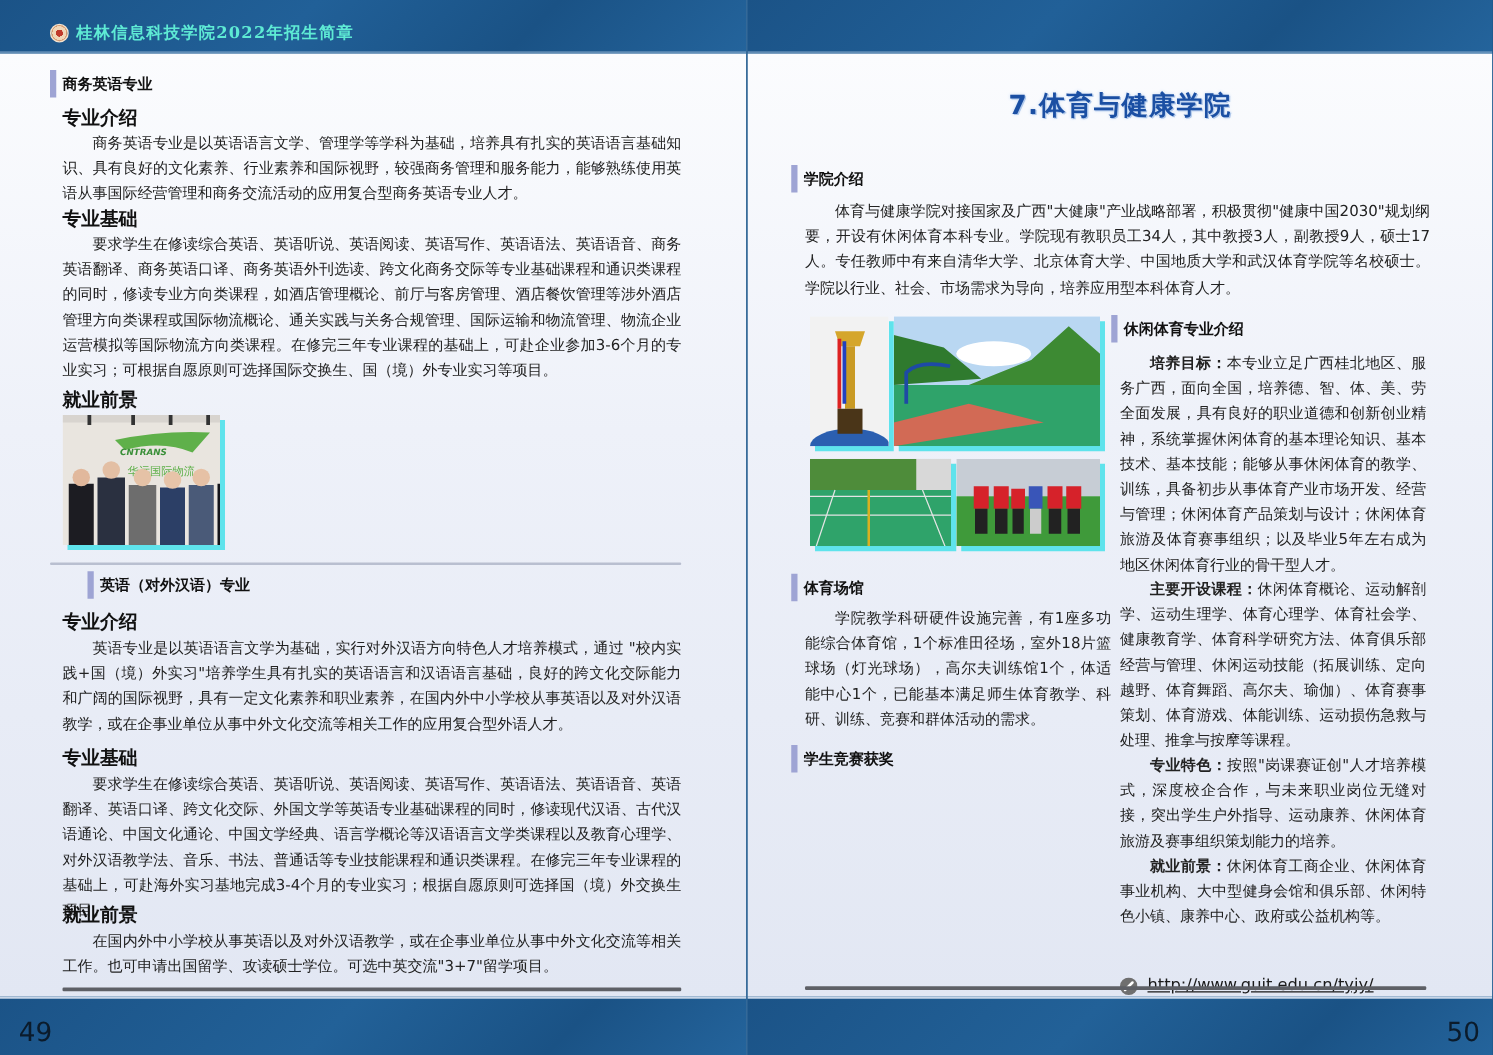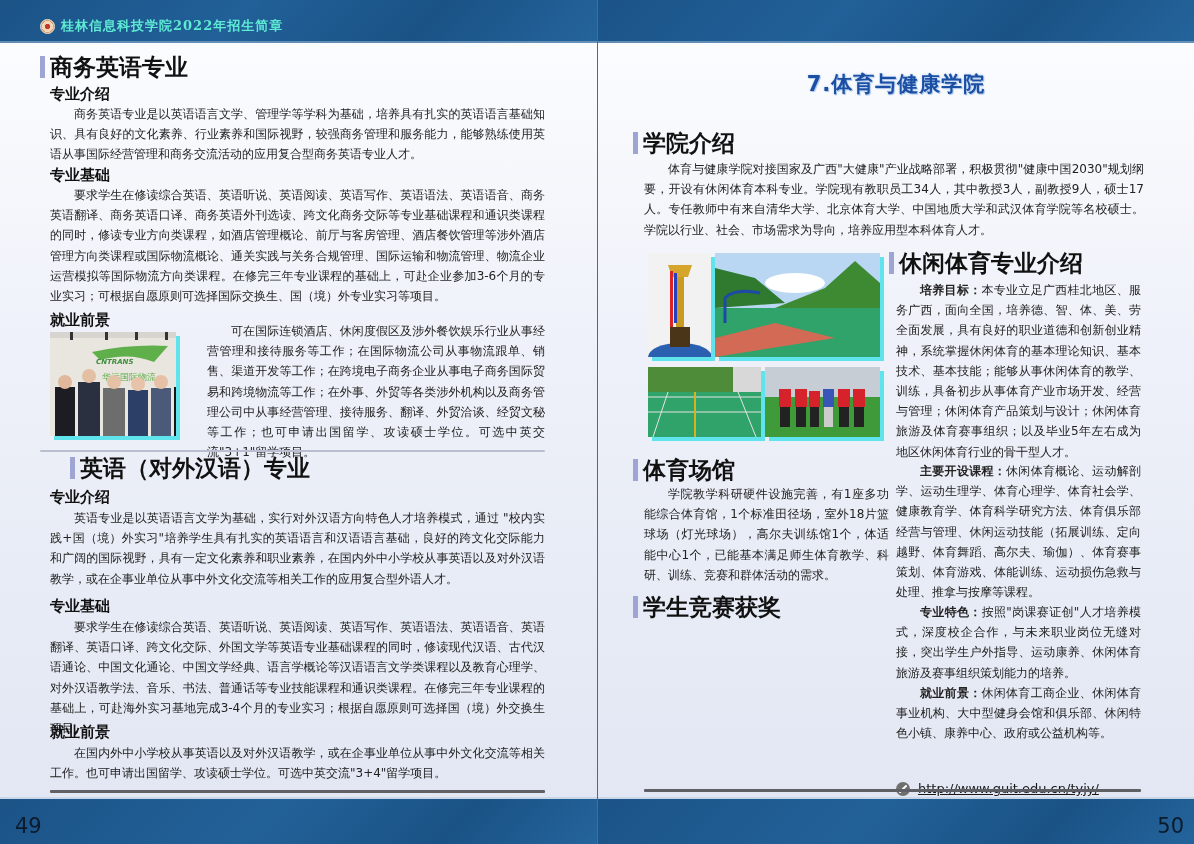--- a/index.html
+++ b/index.html
@@ -18,21 +18,21 @@
   .body-area { position: absolute; left: 0; right: 0; top: 43px; bottom: 47px;
     background: linear-gradient(180deg, #fbfcfe 0%, #eef1f9 40%, #e2e7f3 100%); }
   .header-brand { position: absolute; left: 40px; top: 17px; display: flex; align-items: center; gap: 6px; }
   .logo { width: 15px; height: 15px; border-radius: 50%; background: radial-gradient(circle at 50% 50%, #c0392b 0 30%, #f1d7b8 31% 60%, #d69a70 61%); border: 1px solid #f6e4cf; }
   .brand-text { color: #5eead4; font-family: "DejaVu Serif", "Liberation Serif", serif; font-size: 13px; font-weight: bold; letter-spacing: 1px; }
   .page-num { position: absolute; bottom: 6px; color: #0b1b2b; font-size: 21px; font-family: "DejaVu Sans", sans-serif; }
   .page.left .page-num { left: 15px; }
   .page.right .page-num { right: 10px; }
   .section-title { display: flex; align-items: center; font-weight: bold; color: #111; }
   .section-title .bar { width: 5px; background: #9ea4d4; margin-right: 5px; align-self: stretch; }
-  .h1 { font-size: 23px; line-height: 22px; }
+  .h1 { font-size: 12px; line-height: 22px; font-family: Liberation Serif, serif; }
   .h2 { font-size: 15px; font-weight: bold; color: #111; line-height: 18px; }
   .para { font-size: 12px; line-height: 20.2px; color: #222; text-indent: 2em; text-align: justify; }
   .rule { height: 3px; background: #5e6066; border-radius: 1px; }
   .abs { position: absolute; }
   .photo { position: absolute; overflow: hidden; box-shadow: 4px 4px 0 #5fe3ec; }
   .photo svg { display: block; }
   .college-title { position: absolute; left: 0; right: 0; top: 70px; text-align: center;
     color: #1b4fa3; font-weight: bold; font-size: 21px; letter-spacing: 1px;
     text-shadow: 0 0 3px #c4d8f3, 1px 1px 0 #a9c3e8; }
   .contact { display: flex; align-items: center; gap: 8px; font-size: 13px; color: #222; margin-top: 36px; }
@@ -87,37 +87,36 @@
             <circle cx="64" cy="50" r="7" fill="#e5c2a6"></circle>
           <rect x="78" y="58" width="20" height="46" fill="#2c3f66"></rect>
             <circle cx="88" cy="52" r="7" fill="#e7c4a9"></circle>
           <rect x="101" y="56" width="20" height="48" fill="#4a5a78"></rect>
             <circle cx="111" cy="50" r="7" fill="#e6c1a5"></circle>
           <rect x="124" y="55" width="20" height="49" fill="#14141a"></rect>
             <circle cx="134" cy="49" r="7" fill="#e4bfa2"></circle>
         </g>
       </svg>
     </div>
-    <div class="para abs" style="left:207px; top:321px; width:338px;">可在国际连锁酒店、休闲度假区及涉外餐饮娱乐行业从事经营管理和接待服务等工作；在国际物流公司从事物流跟单、销售、渠道开发等工作；在跨境电子商务企业从事电子商务国际贸易和跨境物流等工作；在外事、外贸等各类涉外机构以及商务管理公司中从事经营管理、接待服务、翻译、外贸洽谈、经贸文秘等工作；也可申请出国留学、攻读硕士学位。可选中英交流"3+1"留学项目。</div>
 
     <div class="rule abs" style="left:40px; top:450px; width:505px; height:2px; background:#b9bfd0;"></div>
 
     <div class="section-title h1 abs" style="left:40px; top:457px; height:22px;padding-left:30px;">
       <span class="bar"></span>
       <span>英语（对外汉语）专业</span>
     </div>
 
     <div class="h2 abs" style="left:50px; top:488px;">专业介绍</div>
     <div class="para abs" style="left:50px; top:508px; width:495px;">英语专业是以英语语言文学为基础，实行对外汉语方向特色人才培养模式，通过 "校内实践+国（境）外实习"培养学生具有扎实的英语语言和汉语语言基础，良好的跨文化交际能力和广阔的国际视野，具有一定文化素养和职业素养，在国内外中小学校从事英语以及对外汉语教学，或在企事业单位从事中外文化交流等相关工作的应用复合型外语人才。</div>
 
     <div class="h2 abs" style="left:50px; top:597px;">专业基础</div>
     <div class="para abs" style="left:50px; top:617px; width:495px;">要求学生在修读综合英语、英语听说、英语阅读、英语写作、英语语法、英语语音、英语翻译、英语口译、跨文化交际、外国文学等英语专业基础课程的同时，修读现代汉语、古代汉语通论、中国文化通论、中国文学经典、语言学概论等汉语语言文学类课程以及教育心理学、对外汉语教学法、音乐、书法、普通话等专业技能课程和通识类课程。在修完三年专业课程的基础上，可赴海外实习基地完成3-4个月的专业实习；根据自愿原则可选择国（境）外交换生项目。</div>
 
     <div class="h2 abs" style="left:50px; top:723px;">就业前景</div>
-    <div class="para abs" style="left:50px; top:743px; width:495px;">在国内外中小学校从事英语以及对外汉语教学，或在企事业单位从事中外文化交流等相关工作。也可申请出国留学、攻读硕士学位。可选中英交流"3+4"留学项目。</div>
+    <div class="para abs" style="left:50px; top:743px; width:495px;">在国内外中小学校从事英语以及对外汉语教学，或在企事业单位从事中外文化交流等相关工作。也可申请出国留学、攻读硕士学位。可选中英交流"3+7"留学项目。</div>
 
     <div class="rule abs" style="left:50px; top:790px; width:495px;"></div>
 
     <div class="band-bottom"></div>
     <div class="page-num">49</div>
   </div>
 
   <div class="page right">
     <div class="band-top"></div>
     <div class="body-area"></div>

